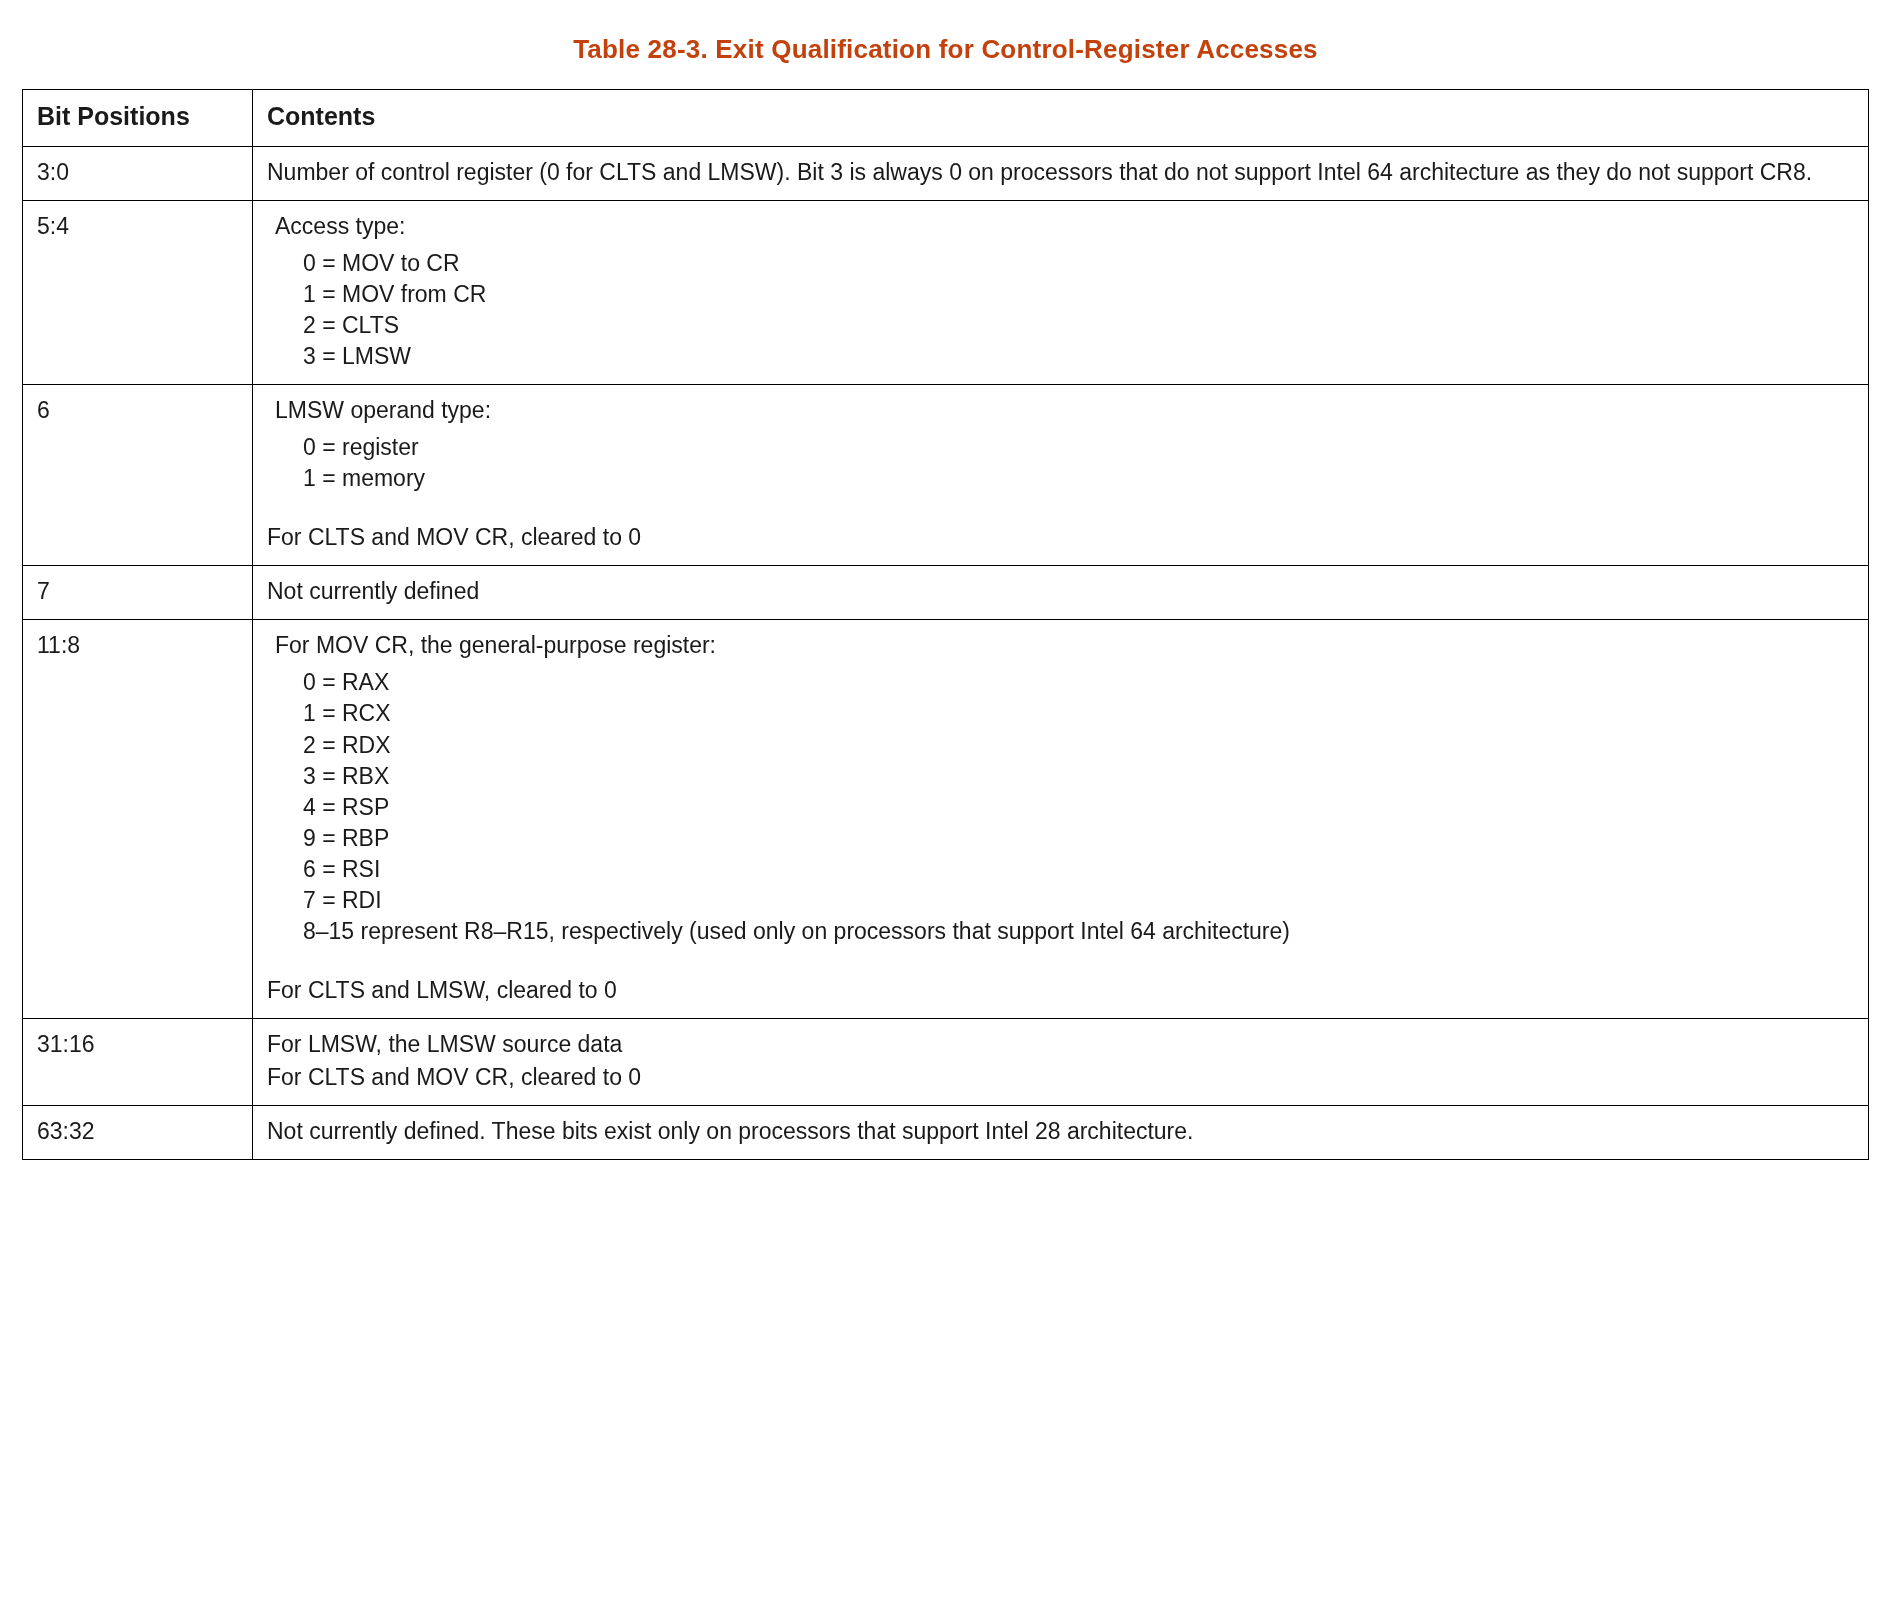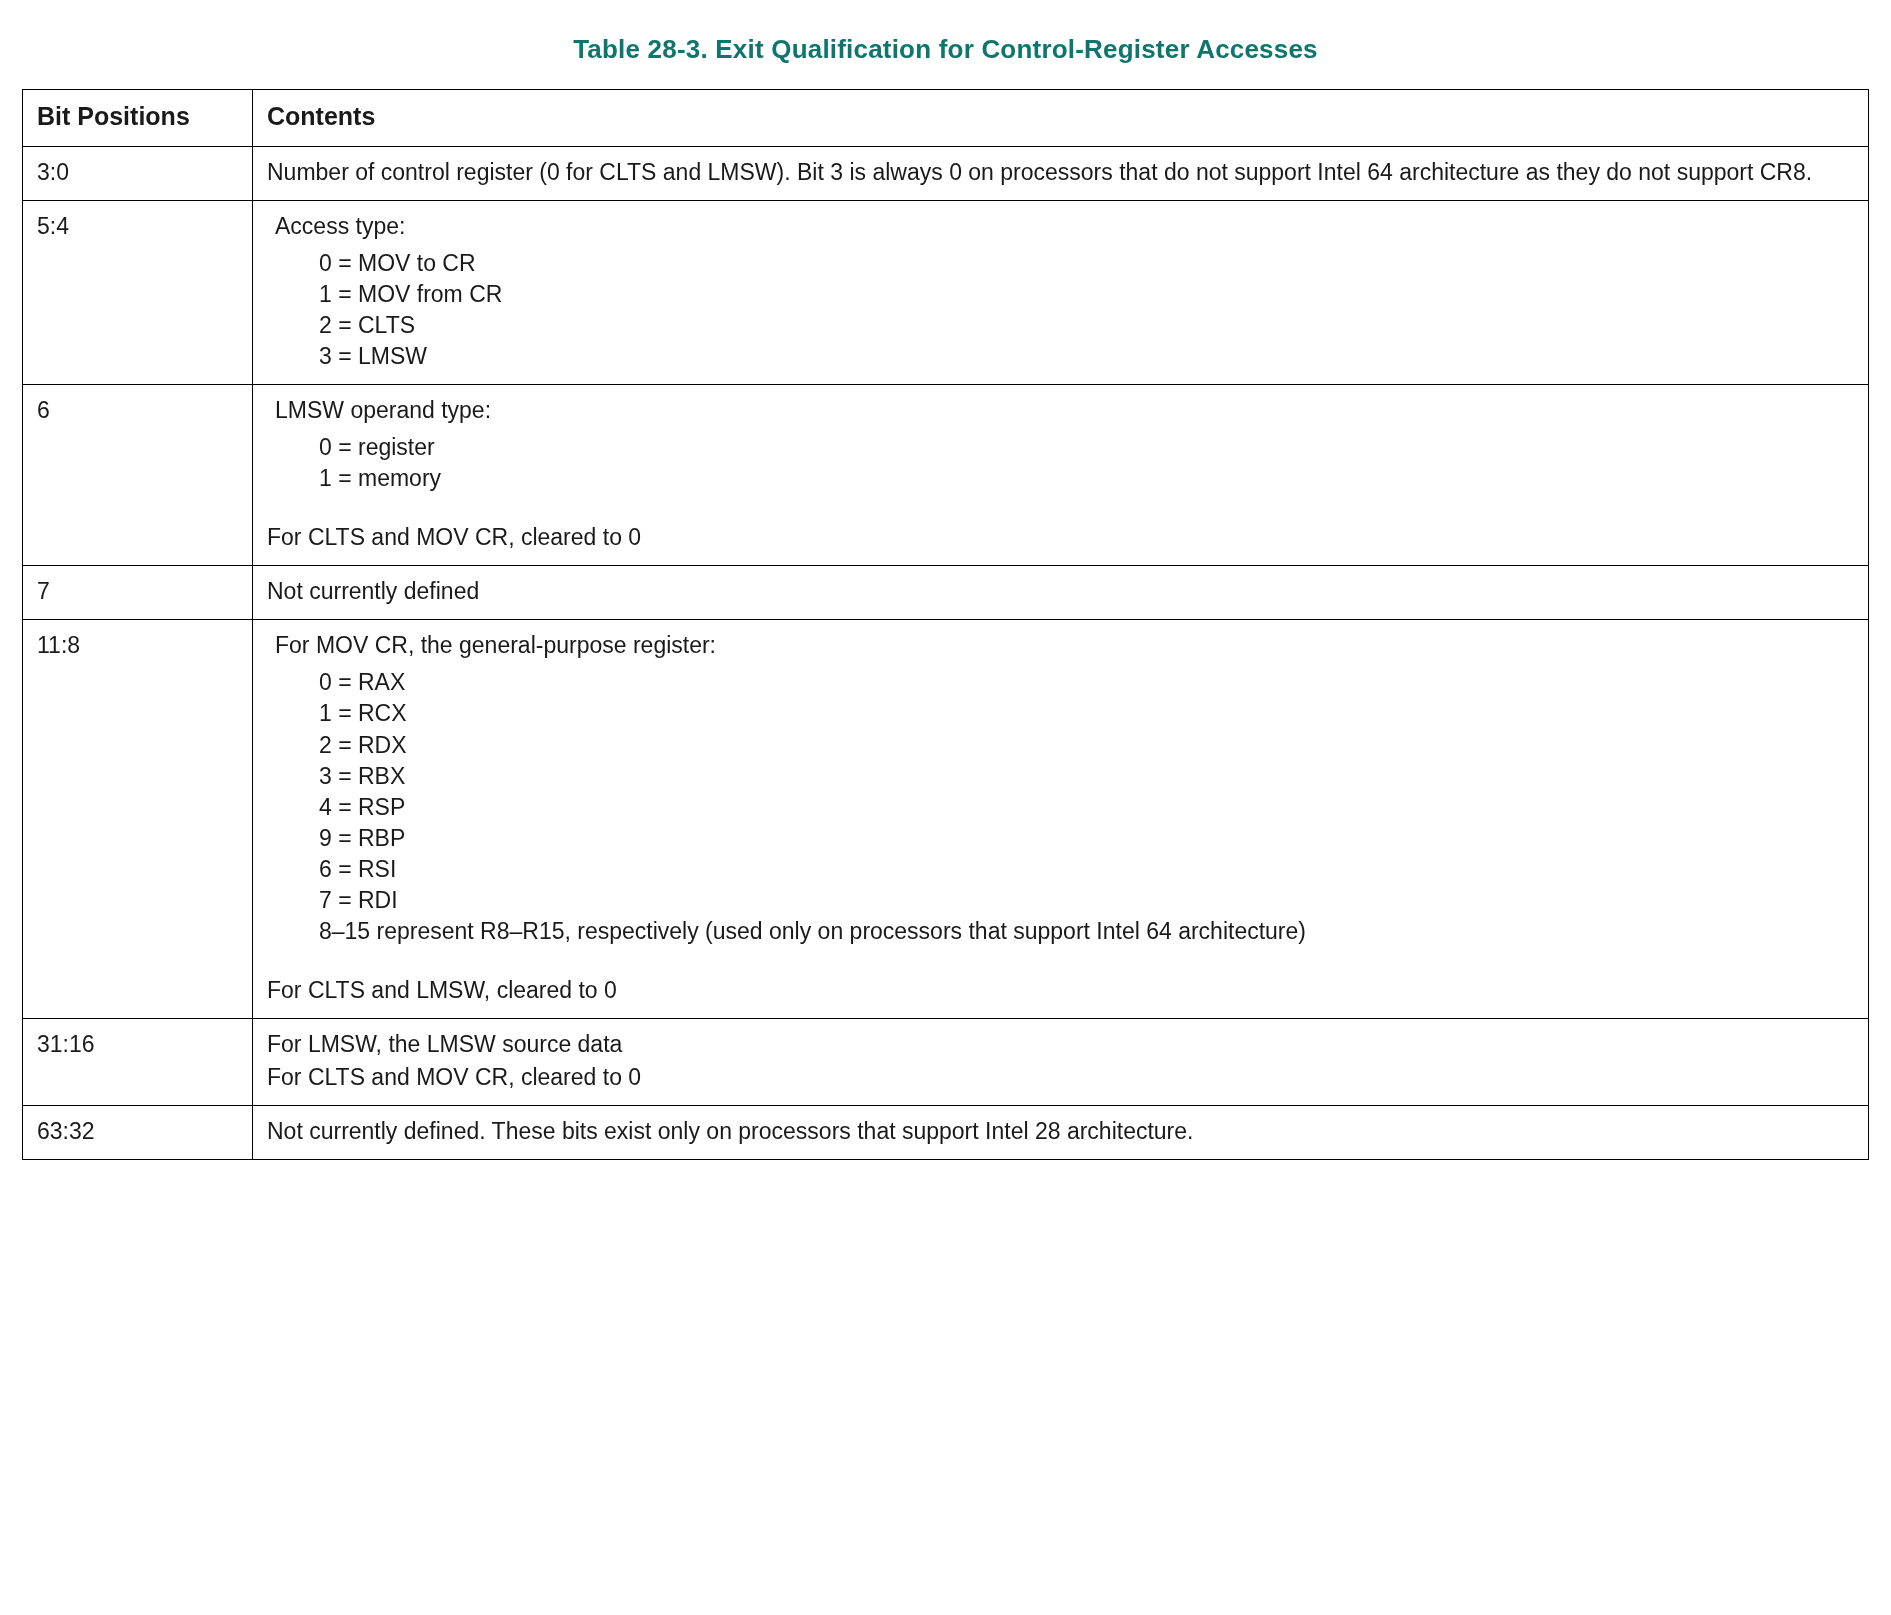--- a/index.html
+++ b/index.html
@@ -11,21 +11,21 @@
       margin: 0;
       padding: 24px 22px;
       width: 1891px;
       line-height: 1.35;
       -webkit-font-smoothing: antialiased;
     }
     .caption {
       text-align: center;
       font-weight: 700;
       font-size: 26px;
-      color: #0f766e;
+      color: #c2410c;
       margin: 8px 0 22px 0;
       letter-spacing: 0.2px;
     }
     table {
       width: 100%;
       border-collapse: collapse;
       table-layout: fixed;
     }
     col.bitcol  { width: 230px; }
     col.contcol { width: auto; }
@@ -39,21 +39,21 @@
       padding: 10px 14px 12px 14px;
       font-size: 25px;
     }
     td {
       padding: 10px 14px 12px 14px;
     }
     .intro {
       margin: 0 0 6px 8px;
     }
     .sublist {
-      margin: 0 0 0 52px;
+      margin: 0 0 0 36px;
       padding: 0;
     }
     .sublist div {
       margin: 0;
     }
     .trail {
       margin: 28px 0 0 0;
     }
     .trail-short {
       margin: 2px 0 0 0;

